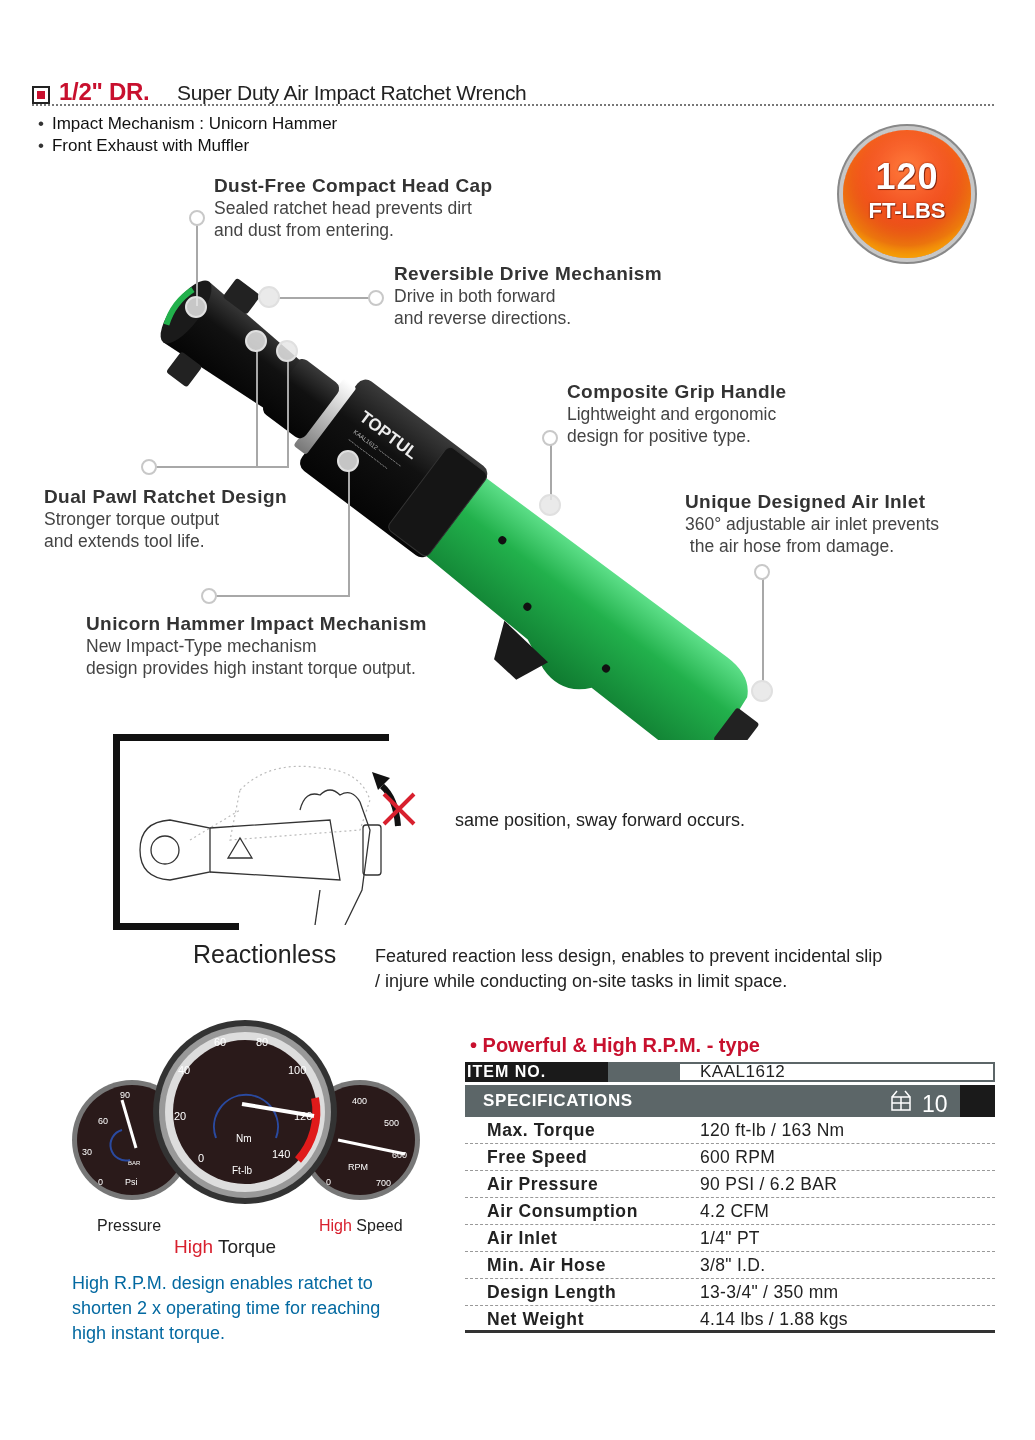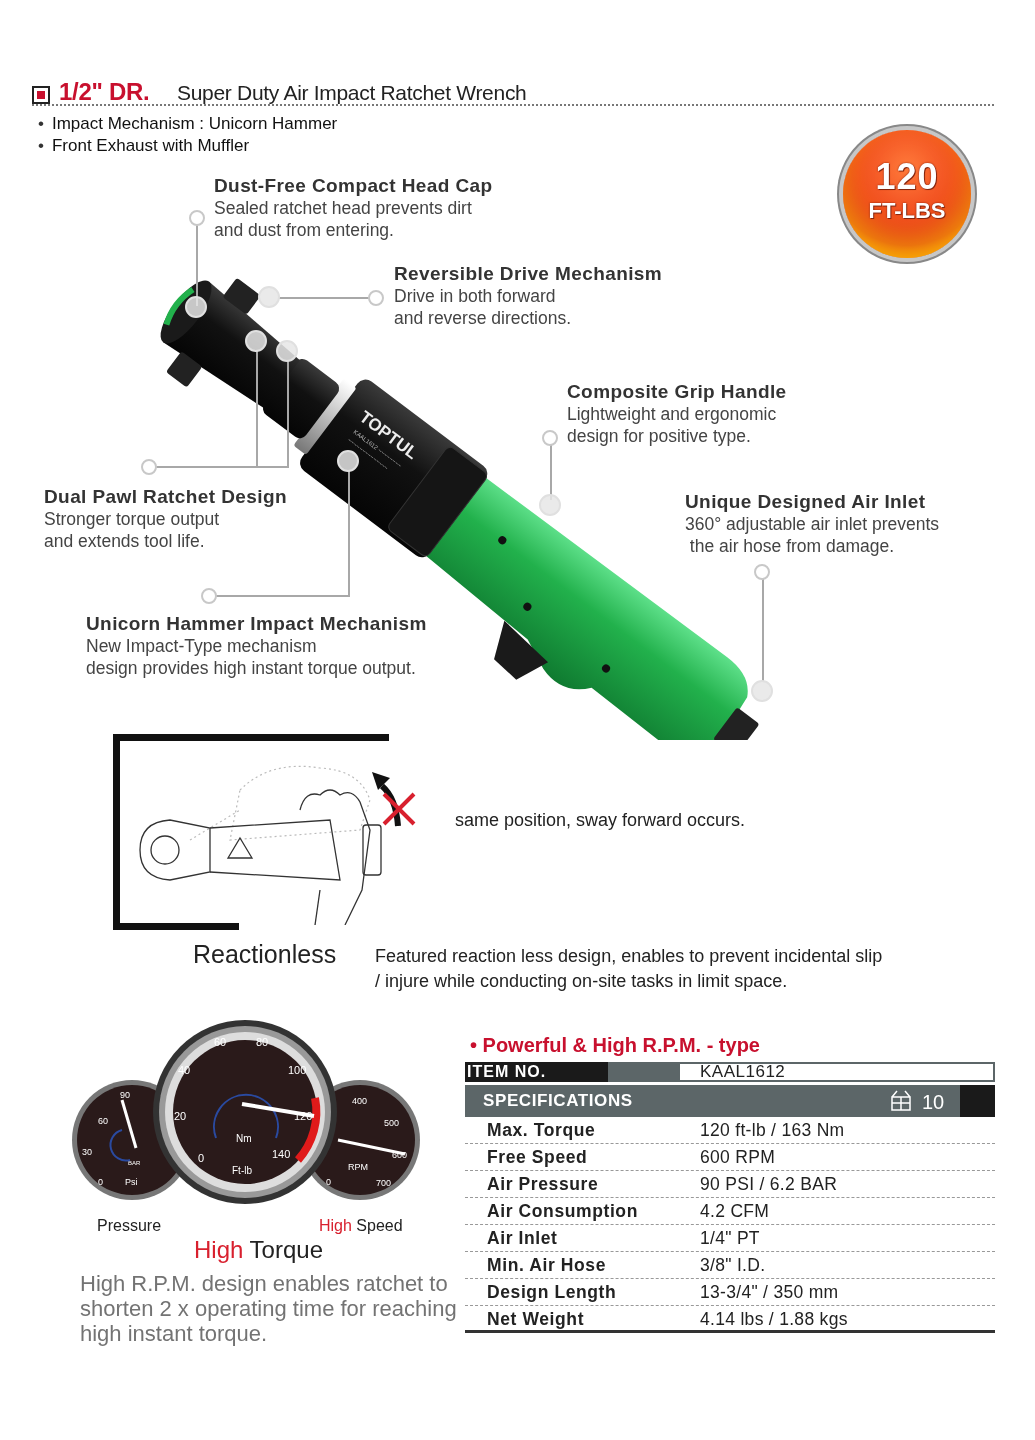--- a/index.html
+++ b/index.html
@@ -43,35 +43,35 @@
   .react-note { left: 440px; top: 808px; font-size: 18px; line-height: 25px; color: #222; }
   .react-note .b { margin-right: 8px; color: #555; }
   .react-title { left: 193px; top: 940px; font-size: 25px; color: #222; }
   .react-text { left: 375px; top: 944px; font-size: 18px; line-height: 25px; color: #222; }
 
   
   .gauges { left: 70px; top: 1020px; width: 350px; height: 200px; }
   .label-pressure { left: 97px; top: 1217px; font-size: 16px; color: #222; }
   .label-highspeed { left: 319px; top: 1217px; font-size: 16px; color: #222; }
   .label-highspeed .hi { color: #d8202e; }
-  .label-torque { left: 194px; top: 1236px; font-size: 24px; color: #222; }
+  .label-torque { left: 174px; top: 1236px; font-size: 19px; color: #222; }
   .label-torque .hi { color: #d8202e; }
-  .gauge-desc { left: 80px; top: 1271px; font-size: 22px; line-height: 25px; color: #737373; }
+  .gauge-desc { left: 72px; top: 1271px; font-size: 18px; line-height: 25px; color: #0369a1; }
 
   
   .spec-type { left: 470px; top: 1034px; font-size: 20px; font-weight: bold; color: #c8102e; }
   .item-row { left: 465px; top: 1062px; width: 530px; height: 20px; }
   .item-label { position: absolute; left: 0; top: 0; width: 160px; height: 20px; background: #1a1a1a; color: #fff;
     font-size: 16px; font-weight: bold; letter-spacing: 1px; padding-left: 2px; line-height: 20px; }
   .item-gray { position: absolute; left: 143px; top: 0; width: 70px; height: 20px; background: #5c6668; }
   .item-value { position: absolute; left: 213px; top: 0; width: 317px; height: 20px; background: #fff;
     border: 2px solid #5c6668; font-size: 17px; line-height: 16px; padding-left: 20px; color: #222; letter-spacing: 0.5px; }
   .spec-head { left: 465px; top: 1085px; width: 530px; height: 32px; background: #5c6668; }
   .spec-head-label { position: absolute; left: 18px; top: 6px; font-size: 17px; font-weight: bold; color: #fff; letter-spacing: 0.6px; }
-  .spec-head-count { position: absolute; left: 423px; top: 6px; font-size: 20px; color: #fff; }
+  .spec-head-count { position: absolute; left: 423px; top: 6px; font-size: 23px; color: #fff; }
   .box-icon { position: absolute; left: 424px; top: 4px; width: 24px; height: 22px; }
   .spec-head-count span { margin-left: 34px; }
   .spec-head-end { position: absolute; right: 0; top: 0; width: 35px; height: 32px; background: #1a1a1a; }
   .spec-rows { left: 465px; top: 1117px; width: 530px; }
   .spec-row { height: 27px; border-bottom: 1.5px dashed #999; position: relative; }
   .spec-row:last-child { border-bottom: 3px solid #333; }
   .spec-k { position: absolute; left: 22px; top: 3px; font-size: 17.5px; font-weight: bold; color: #222; letter-spacing: 0.6px; }
   .spec-v { position: absolute; left: 235px; top: 3px; font-size: 17.5px; color: #222; letter-spacing: 0.3px; }
 </style>
 </head>

